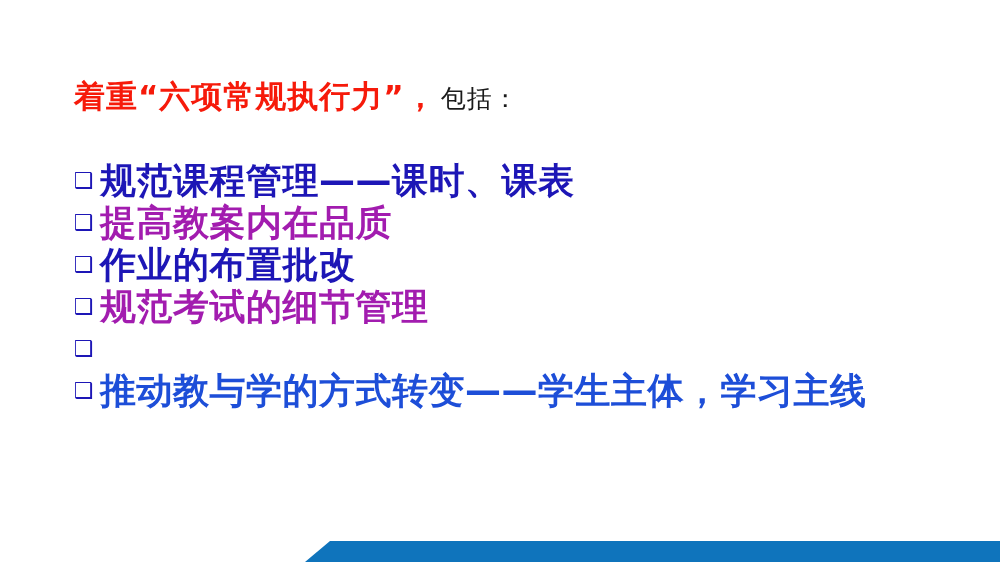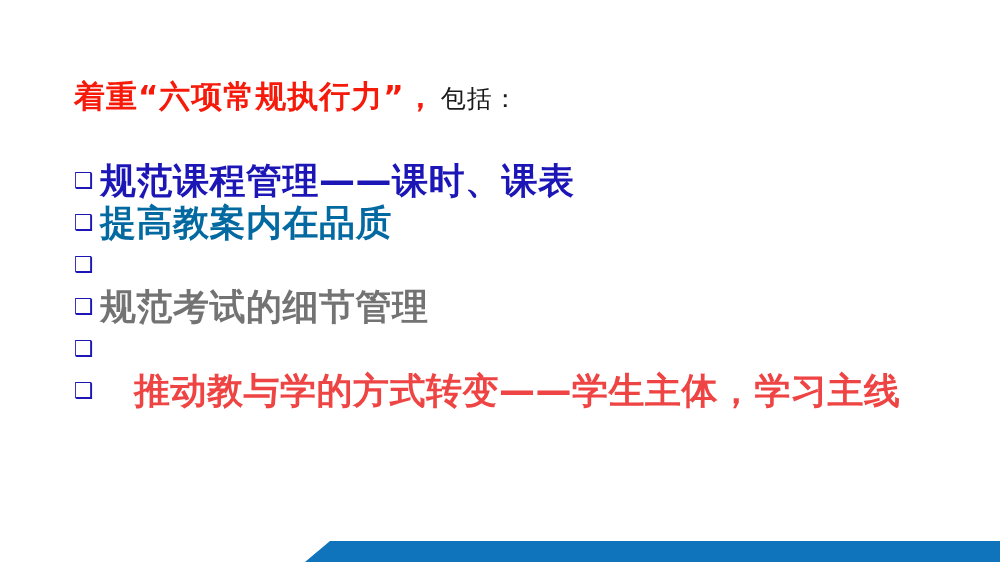--- a/index.html
+++ b/index.html
@@ -102,39 +102,40 @@
 
     <div class="bullet-list">
 
       <div class="bullet-item">
         <span class="bullet-marker" style="color: rgb(29, 22, 182);">❑</span>
         <span class="bullet-text" style="color: rgb(29, 22, 182);">规范课程管理——课时、课表</span>
       </div>
 
       <div class="bullet-item">
         <span class="bullet-marker" style="color: rgb(29, 22, 182);">❑</span>
-        <span class="bullet-text" style="color: #0369a1;">提高教案内在品质</span>
+        <span class="bullet-text" style="color: #a21caf;">提高教案内在品质</span>
+      </div>
+
+      <div class="bullet-item">
+        <span class="bullet-marker" style="color: rgb(29, 22, 182);">❑</span>
+        <span class="bullet-text" style="color: rgb(29, 22, 182);">作业的布置批改</span>
+      </div>
+
+      <div class="bullet-item">
+        <span class="bullet-marker" style="color: rgb(29, 22, 182);">❑</span>
+        <span class="bullet-text" style="color: #a21caf;">规范考试的细节管理</span>
       </div>
 
       <div class="bullet-item">
         <span class="bullet-marker" style="color: rgb(29, 22, 182);">❑</span>
       </div>
 
       <div class="bullet-item">
         <span class="bullet-marker" style="color: rgb(29, 22, 182);">❑</span>
-        <span class="bullet-text" style="color: #737373;">规范考试的细节管理</span>
-      </div>
-
-      <div class="bullet-item">
-        <span class="bullet-marker" style="color: rgb(29, 22, 182);">❑</span>
-      </div>
-
-      <div class="bullet-item">
-        <span class="bullet-marker" style="color: rgb(29, 22, 182);">❑</span>
-        <span class="bullet-text" style="color: #ef4444; margin-left: 34px;">推动教与学的方式转变——学生主体，学习主线</span>
+        <span class="bullet-text" style="color: #1d4ed8;">推动教与学的方式转变——学生主体，学习主线</span>
       </div>
 
     </div>
 
     <div class="bottom-bar">
       <svg viewBox="0 0 700 24" preserveAspectRatio="none">
         <polygon id="bar-shape" points="30,3 700,3 700,24 5,24" fill="#0f74bc"></polygon>
       </svg>
     </div>
 

